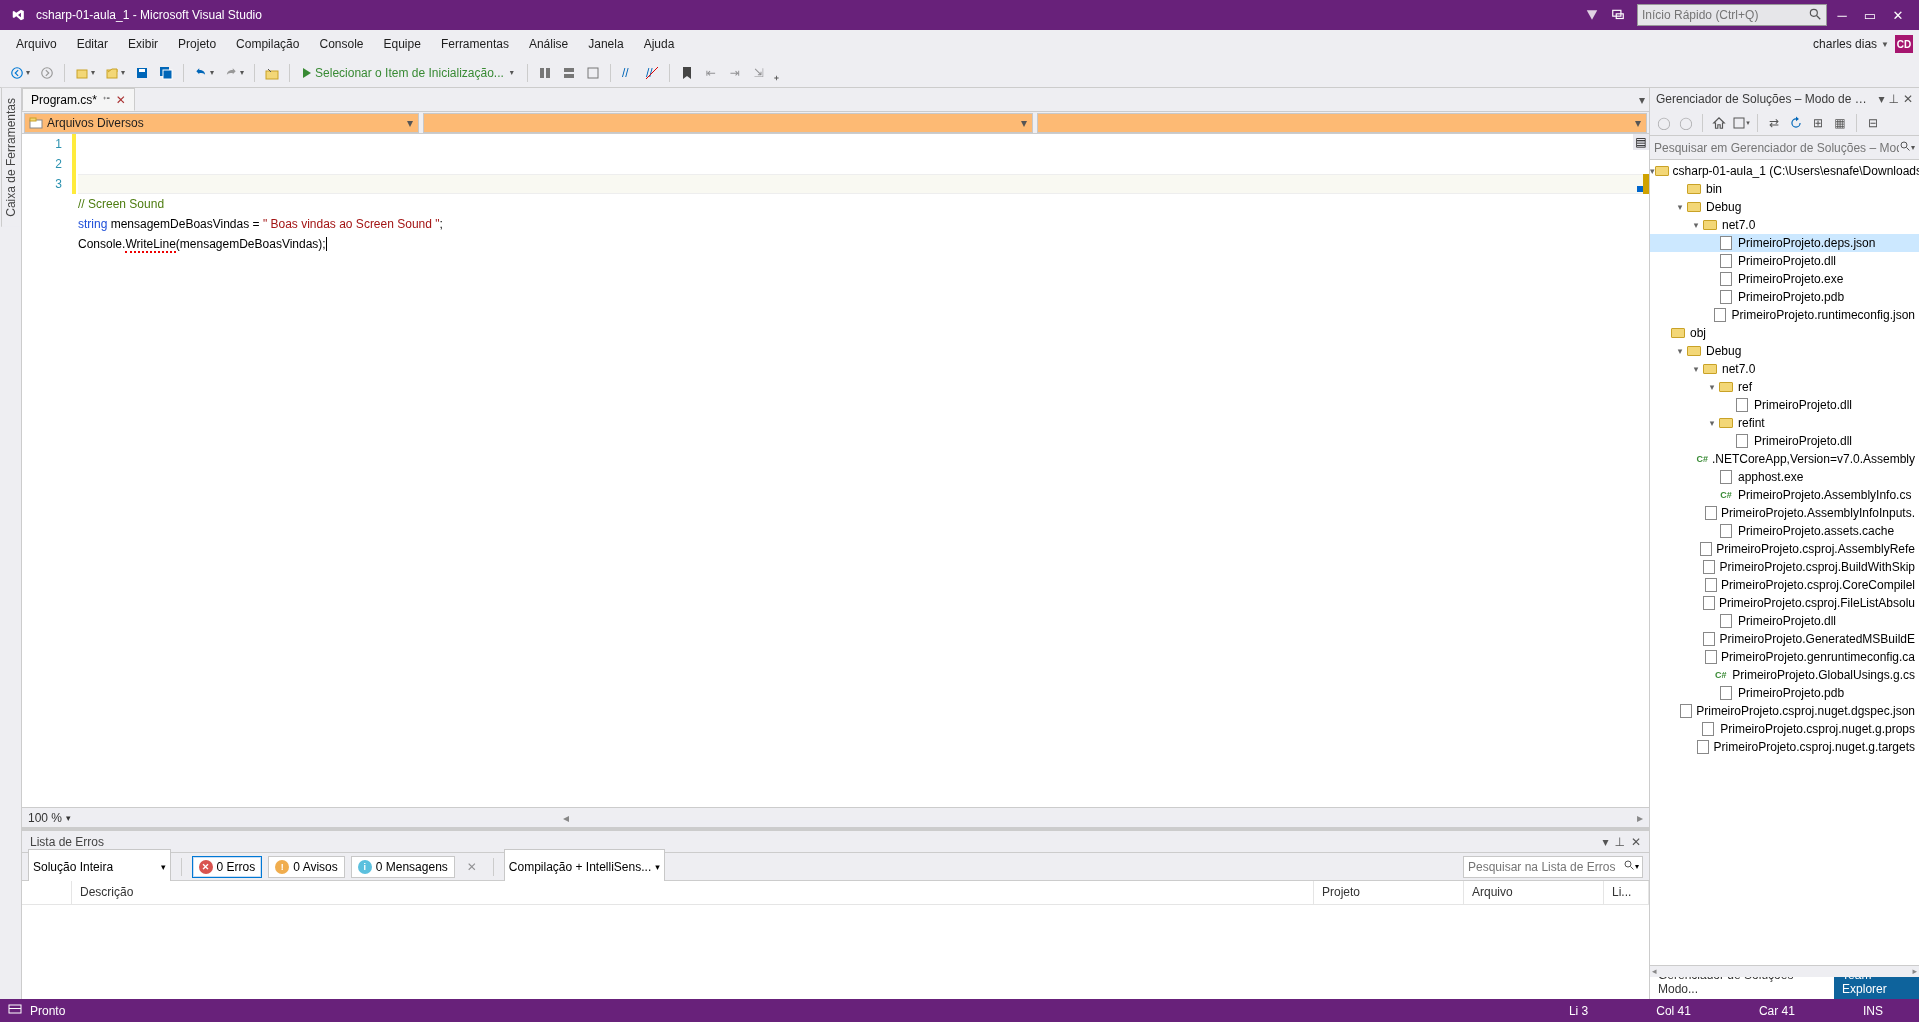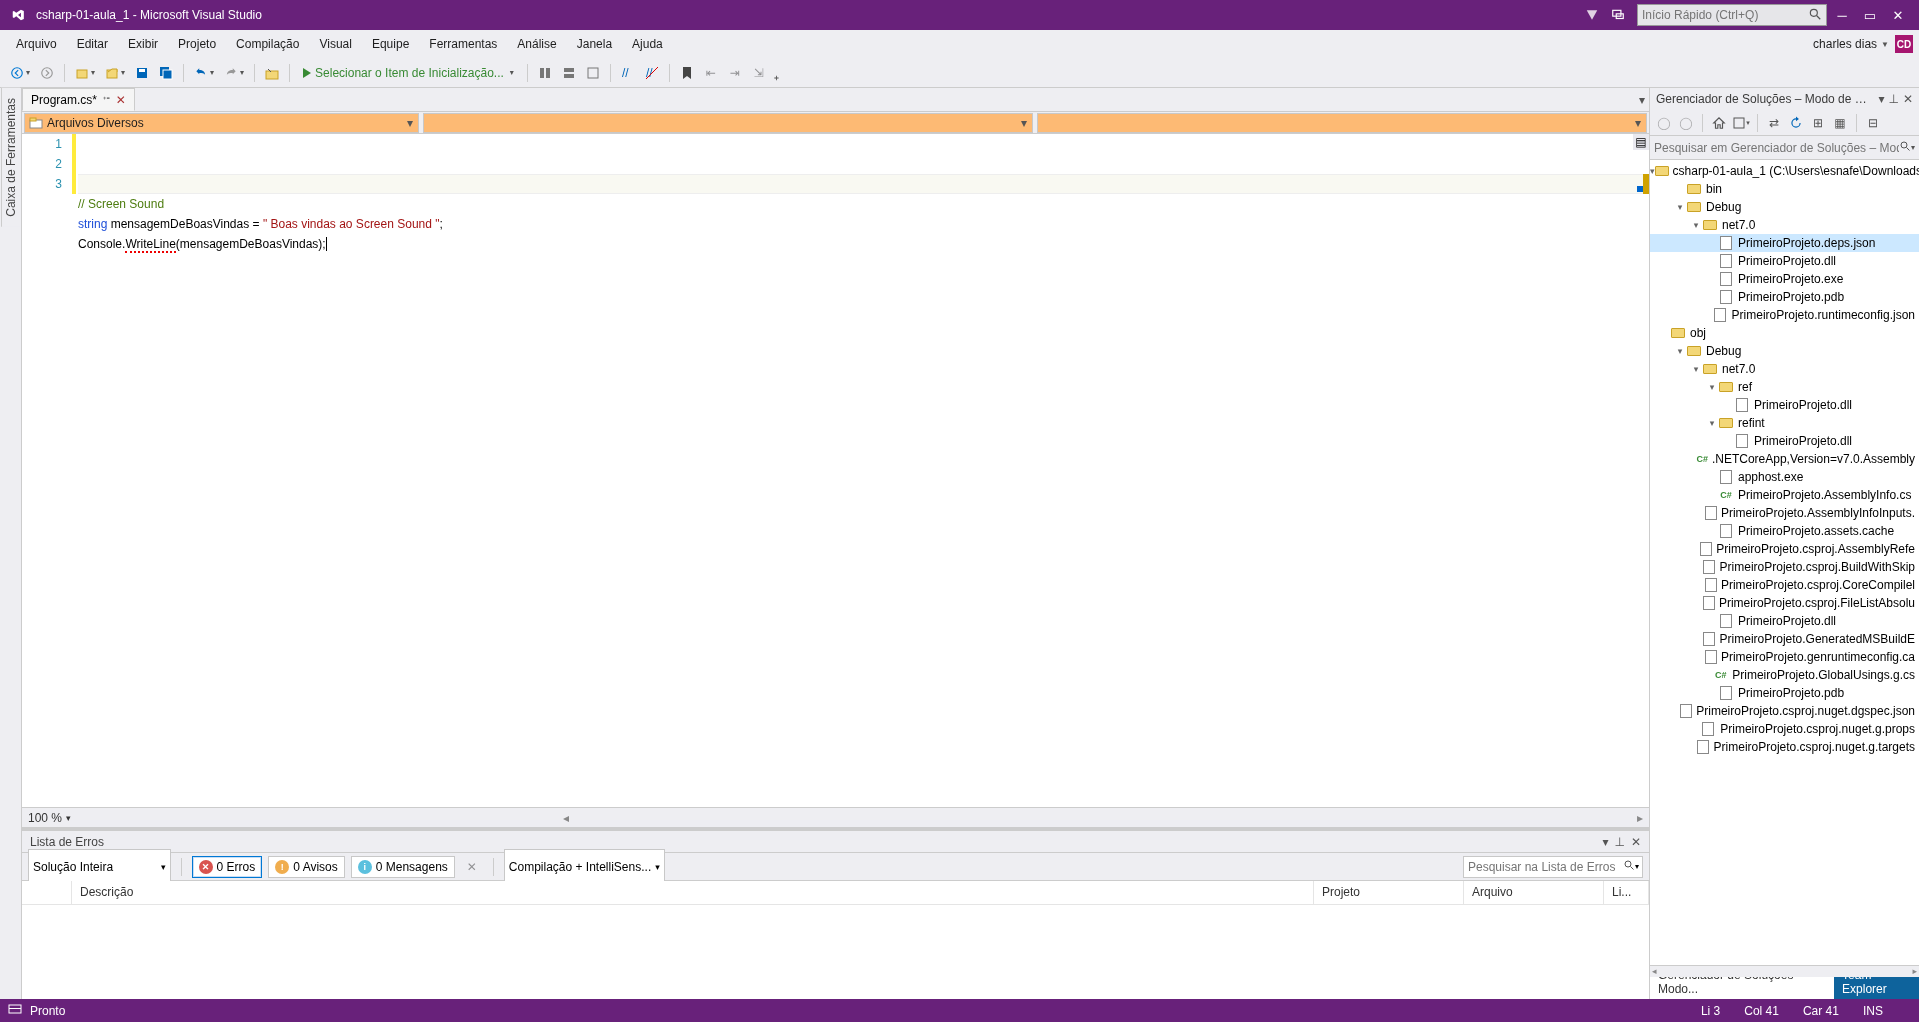--- a/index.html
+++ b/index.html
@@ -110,21 +110,21 @@
 .cs-ic { color:#388a34; font-weight:bold; font-size:9px;}
 .sx-bottom { height:22px; background:#eeeef2; display:flex; align-items:flex-end; border-top:1px solid #ccc;}
 .sx-bottom .btab { padding:3px 8px; color:#333; }
 .sx-bottom .btab.active { background:#fff; }
 .sx-bottom .btab.team { background:#0e639c; color:#fff; }
 .sx-scroll { height:12px; background:#eeeef2; border-top:1px solid #ccc; position:relative;}
 
 
 .statusbar { height:23px; background:#68217a; display:flex; align-items:center; color:#fff; padding:0 8px; gap:24px;}
 .statusbar .sb-left{ display:flex; align-items:center; gap:8px;}
-.statusbar .sb-right{ margin-left:auto; display:flex; gap:24px; padding-right:28px;}
+.statusbar .sb-right{ margin-left:auto; display:flex; gap:68px; padding-right:28px;}
 
 .icon-svg { width:14px; height:14px; }
 </style>
 </head>
 <body>
 
 <div class="titlebar">
   <span class="vs-logo">
     <svg class="icon-svg" viewBox="0 0 24 24">
         <path fill="#fff" d="M17 3l5 2v14l-5 2-8-7-4 3-2-1V6l2-1 4 3 8-5zm0 5l-5 4 5 4V8z"></path>
@@ -156,21 +156,21 @@
   <span class="win-btn">▭</span>
   <span class="win-btn close">✕</span>
 </div>
 
 <div class="menubar">
   <span class="menu-item">Arquivo</span>
   <span class="menu-item">Editar</span>
   <span class="menu-item">Exibir</span>
   <span class="menu-item">Projeto</span>
   <span class="menu-item">Compilação</span>
-  <span class="menu-item">Visual</span>
+  <span class="menu-item">Console</span>
   <span class="menu-item">Equipe</span>
   <span class="menu-item">Ferramentas</span>
   <span class="menu-item">Análise</span>
   <span class="menu-item">Janela</span>
   <span class="menu-item">Ajuda</span>
   <div class="right">
     <span class="user">charles dias</span>
     <span style="font-size:8px;color:#555;">▼</span>
     <span class="avatar">CD</span>
   </div>

